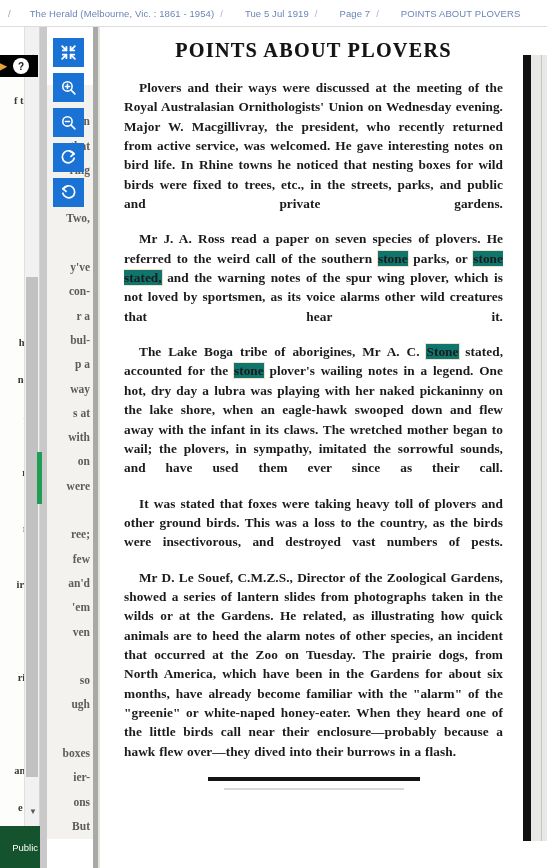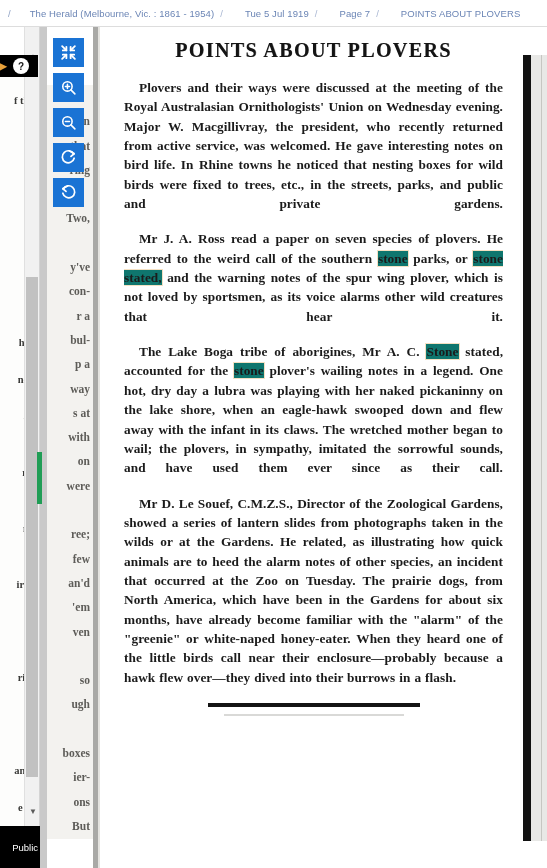--- a/index.html
+++ b/index.html
@@ -258,21 +258,21 @@
     background: #1f9d55;
   }
 
   
   .bottom-bar {
     position: absolute;
     left: 0;
     bottom: 0;
     width: 40px;
     height: 42px;
-    background: #000000;
+    background: #14532d;
     display: flex;
     align-items: center;
     justify-content: flex-end;
     padding-right: 2px;
     box-sizing: border-box;
     overflow: hidden;
     padding-left: 32px;
   }
   .bottom-bar span {
     font-size: 9.5px;
@@ -439,20 +439,21 @@
         </div>
       <div class="gutter-strip-2"></div>
 
       <div class="article">
         <div class="article-inner">
           <div class="article-title">POINTS ABOUT PLOVERS</div>
           <div class="article-body">
               <p><span>Plovers and their ways were discussed at the meeting of the Royal Australasian Ornithologists' Union on Wednesday evening. Major W. Macgillivray, the president, who recently returned from active service, was welcomed. He gave interesting notes on bird life. In Rhine towns he noticed that nesting boxes for wild birds were fixed to trees, etc., in the streets, parks, and public and private gardens.</span></p>
               <p><span>Mr J. A. Ross read a paper on seven species of plovers. He referred to the weird call of the southern </span><span class="hl">stone</span><span> parks, or </span><span class="hl">stone stated,</span><span> and the warning notes of the spur wing plover, which is not loved by sportsmen, as its voice alarms other wild creatures that hear it.</span></p>
               <p><span>The Lake Boga tribe of aborigines, Mr A. C. </span><span class="hl">Stone</span><span> stated, accounted for the </span><span class="hl">stone</span><span> plover's wailing notes in a legend. One hot, dry day a lubra was playing with her naked pickaninny on the lake shore, when an eagle-hawk swooped down and flew away with the infant in its claws. The wretched mother began to wail; the plovers, in sympathy, imitated the sorrowful sounds, and have used them ever since as their call.</span></p>
+              <p><span>It was stated that foxes were taking heavy toll of plovers and other ground birds. This was a loss to the country, as the birds were insectivorous, and destroyed vast numbers of pests.</span></p>
               <p><span>Mr D. Le Souef, C.M.Z.S., Director of the Zoological Gardens, showed a series of lantern slides from photographs taken in the wilds or at the Gardens. He related, as illustrating how quick animals are to heed the alarm notes of other species, an incident that occurred at the Zoo on Tuesday. The prairie dogs, from North America, which have been in the Gardens for about six months, have already become familiar with the "alarm" of the "greenie" or white-naped honey-eater. When they heard one of the little birds call near their enclosure—probably because a hawk flew over—they dived into their burrows in a flash.</span></p>
             </div>
           <div class="end-rule"></div>
           <div class="end-rule-2"></div>
         </div>
       </div>
 
       <div class="page-edge-dark"></div>
       <div class="page-edge-grey"></div>
       <div class="page-edge-line"></div>

